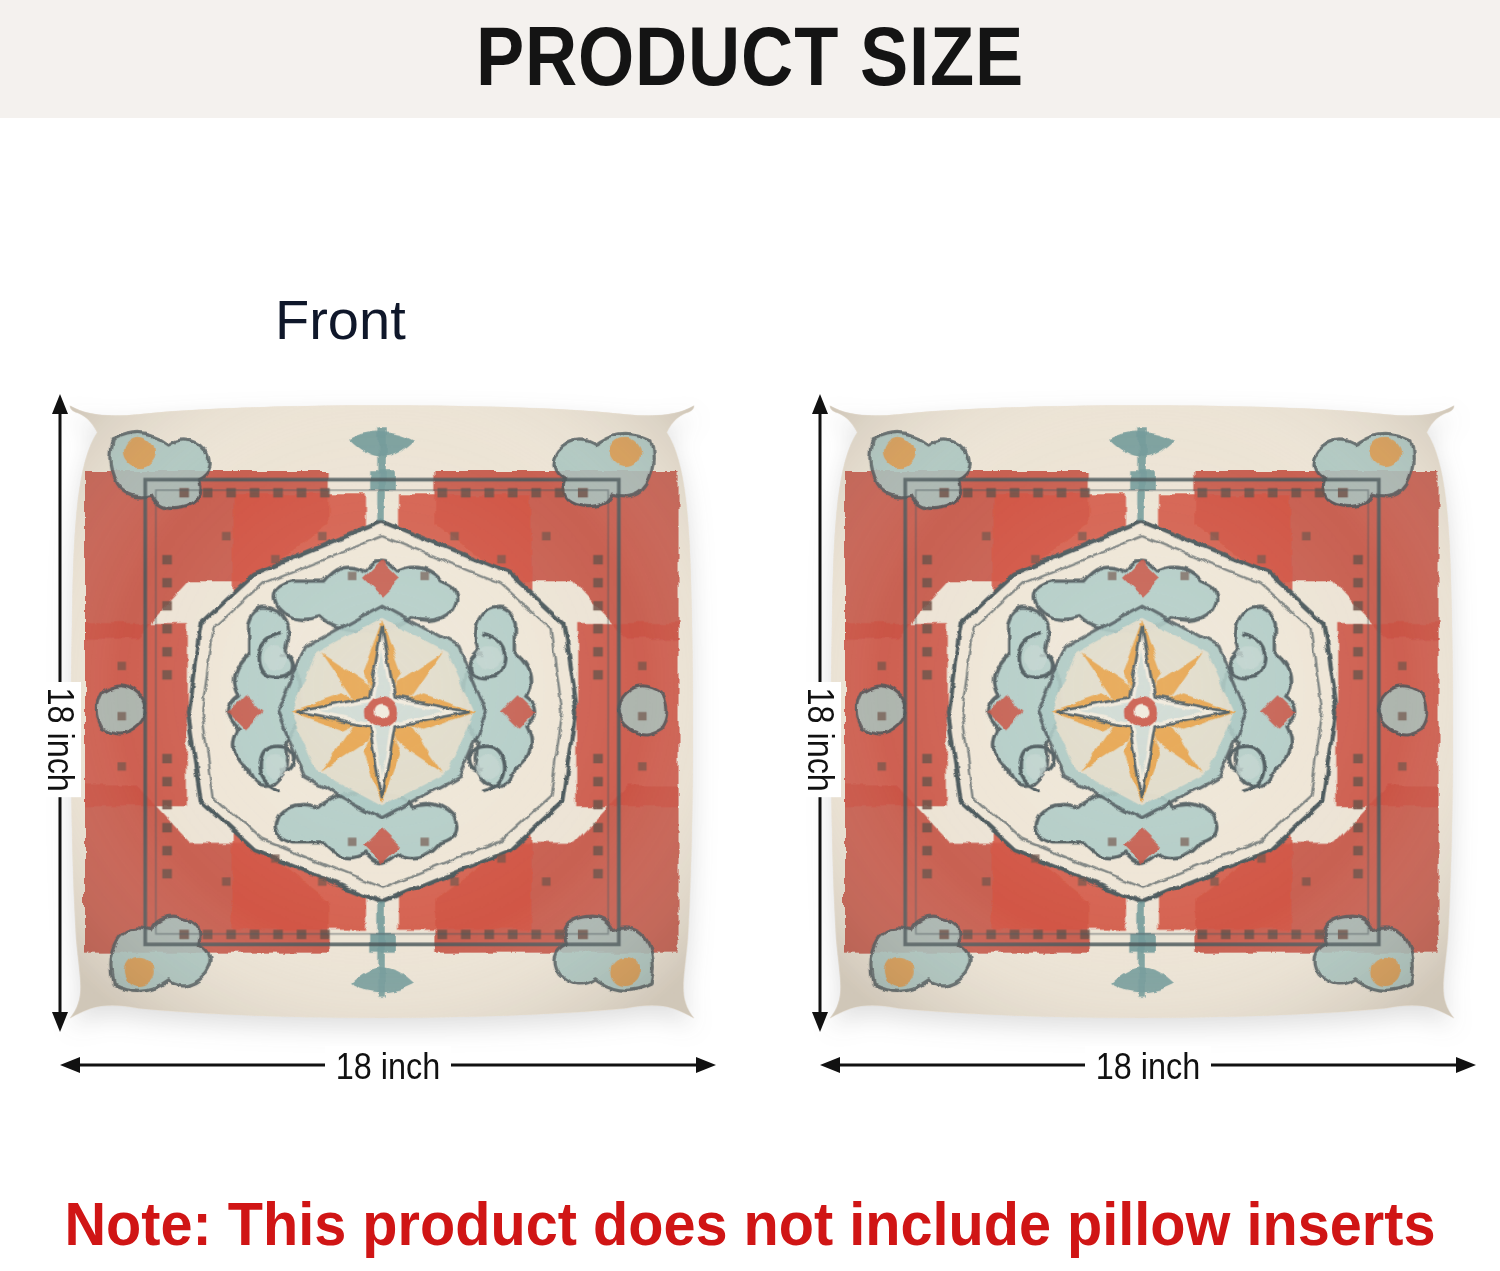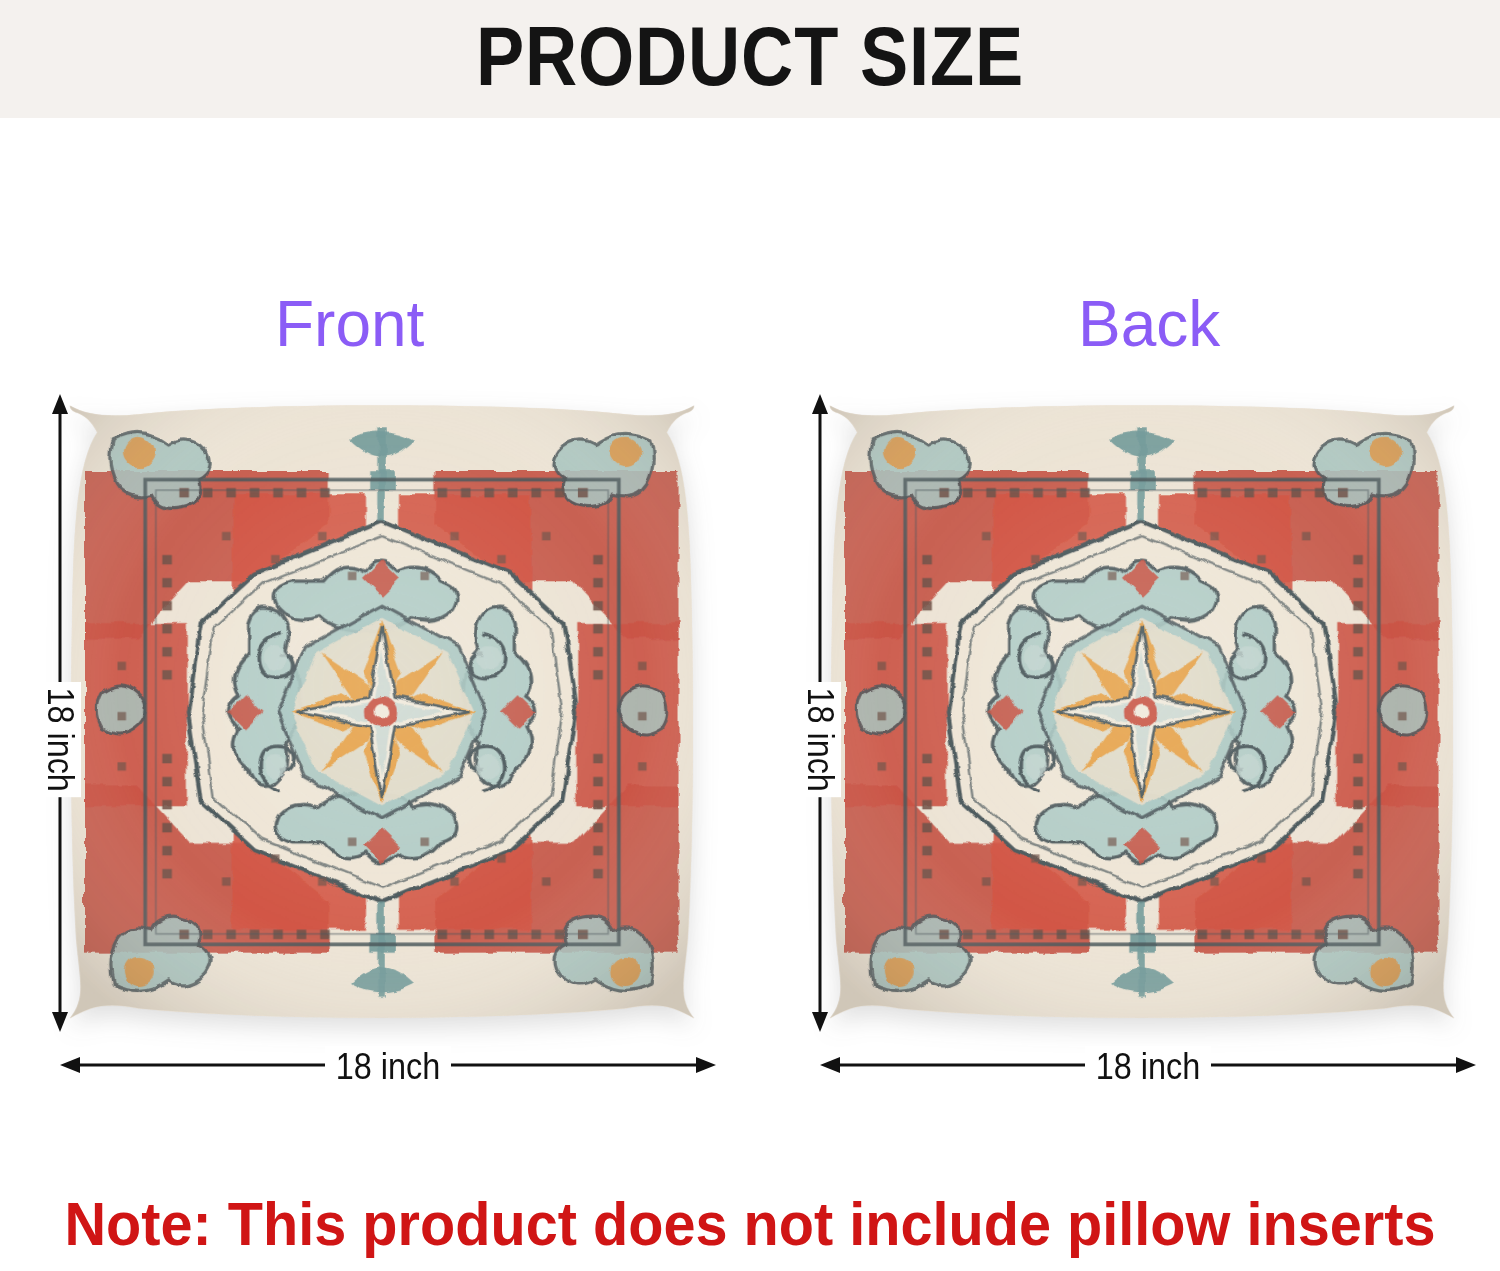--- a/index.html
+++ b/index.html
@@ -28,22 +28,22 @@
     transform:scaleX(0.86);
     line-height:1;
     white-space:nowrap;
   }
 
   
   .face-label{
     position:absolute;
     font-family:"Liberation Sans","DejaVu Sans",sans-serif;
     font-weight:400;
-    font-size:64px;
-    color:#8b5cf6;
+    font-size:56px;
+    color:#0f172a;
     line-height:1;
     white-space:nowrap;
   }
   #label-front{left:275px;top:292px;}
   #label-back{left:1078px;top:292px;}
 
   
   .pillow-wrap{position:absolute;}
   #pillow-front{left:62px;top:398px;width:640px;height:628px;}
   #pillow-back{left:822px;top:398px;width:640px;height:628px;}
@@ -98,21 +98,20 @@
 </style>
 </head>
 <body>
 
 <div id="page">
 
   <div class="header-band"></div>
   <div class="header-title">PRODUCT SIZE</div>
 
   <div class="face-label" id="label-front">Front</div>
-  <div class="face-label" id="label-back">Back</div>
 
   <svg width="0" height="0" style="position:absolute" aria-hidden="true">
     <defs>
 
       <clipPath id="pillowClip" clipPathUnits="objectBoundingBox">
         <path d="M0.055,0.055
                  C0.035,0.015 0.015,0.03 0.012,0.012
                  C0.05,0.035 0.10,0.028 0.16,0.022
                  C0.33,0.008 0.67,0.008 0.84,0.022
                  C0.90,0.028 0.95,0.035 0.988,0.012

